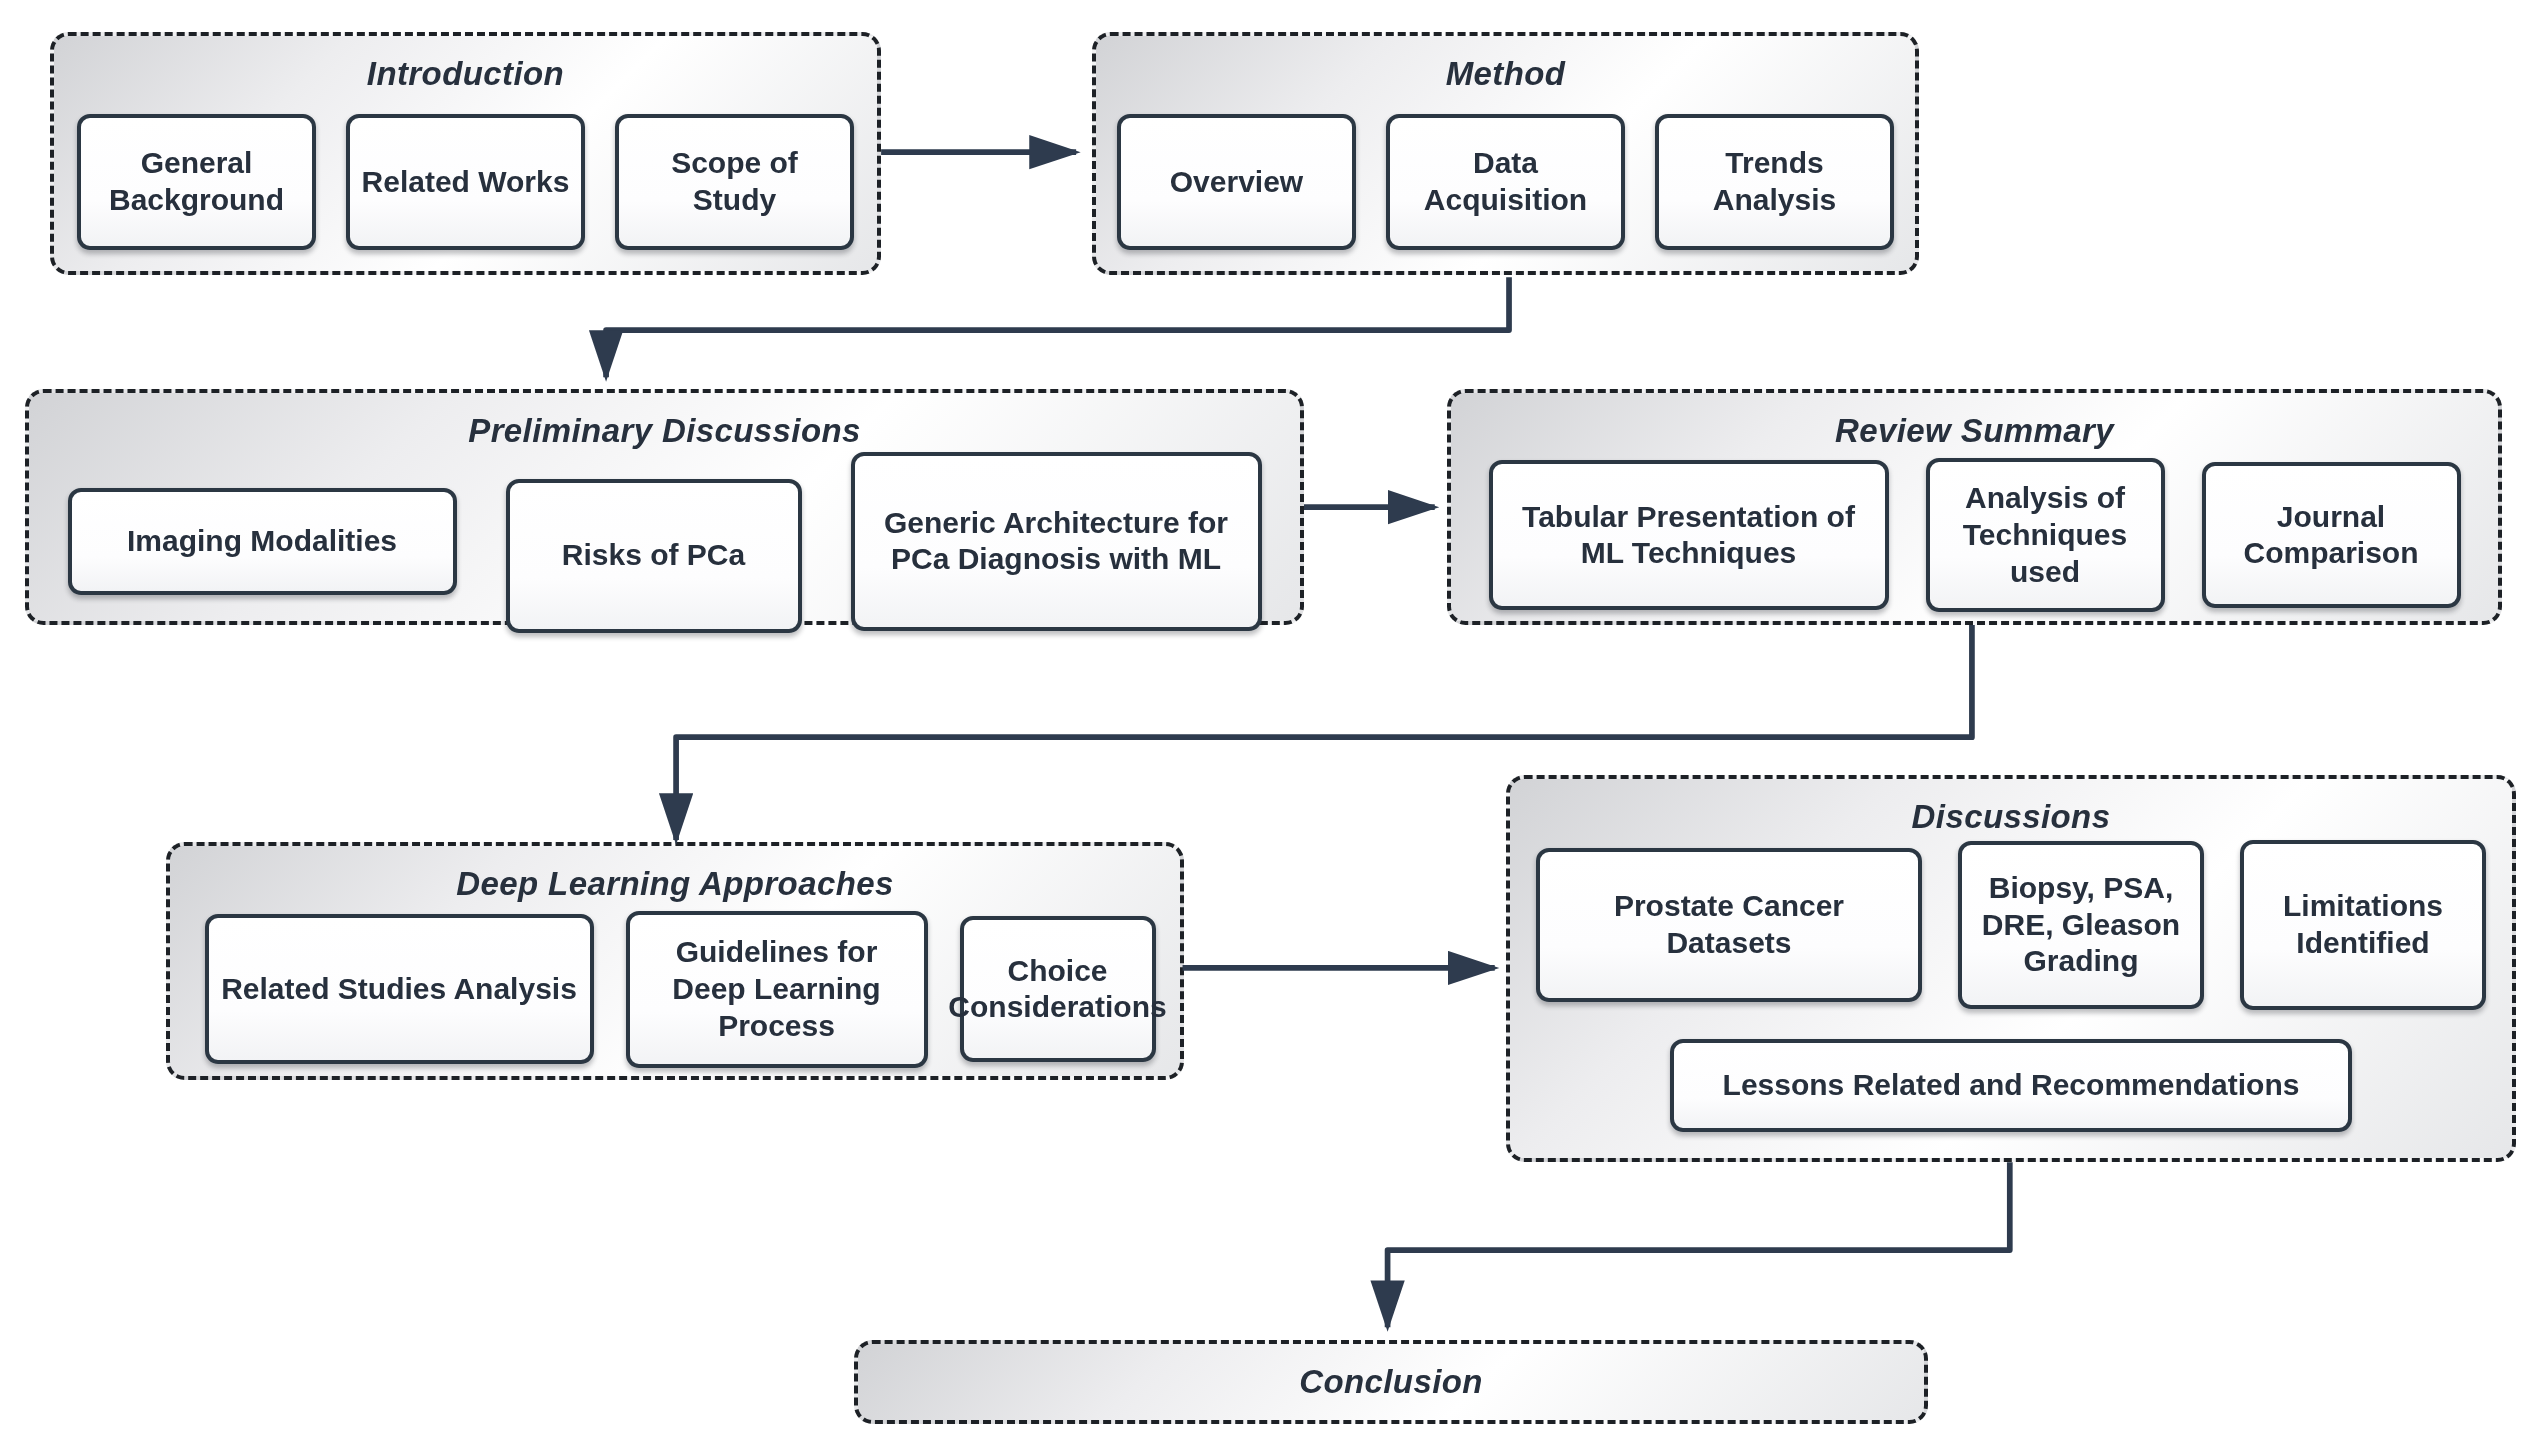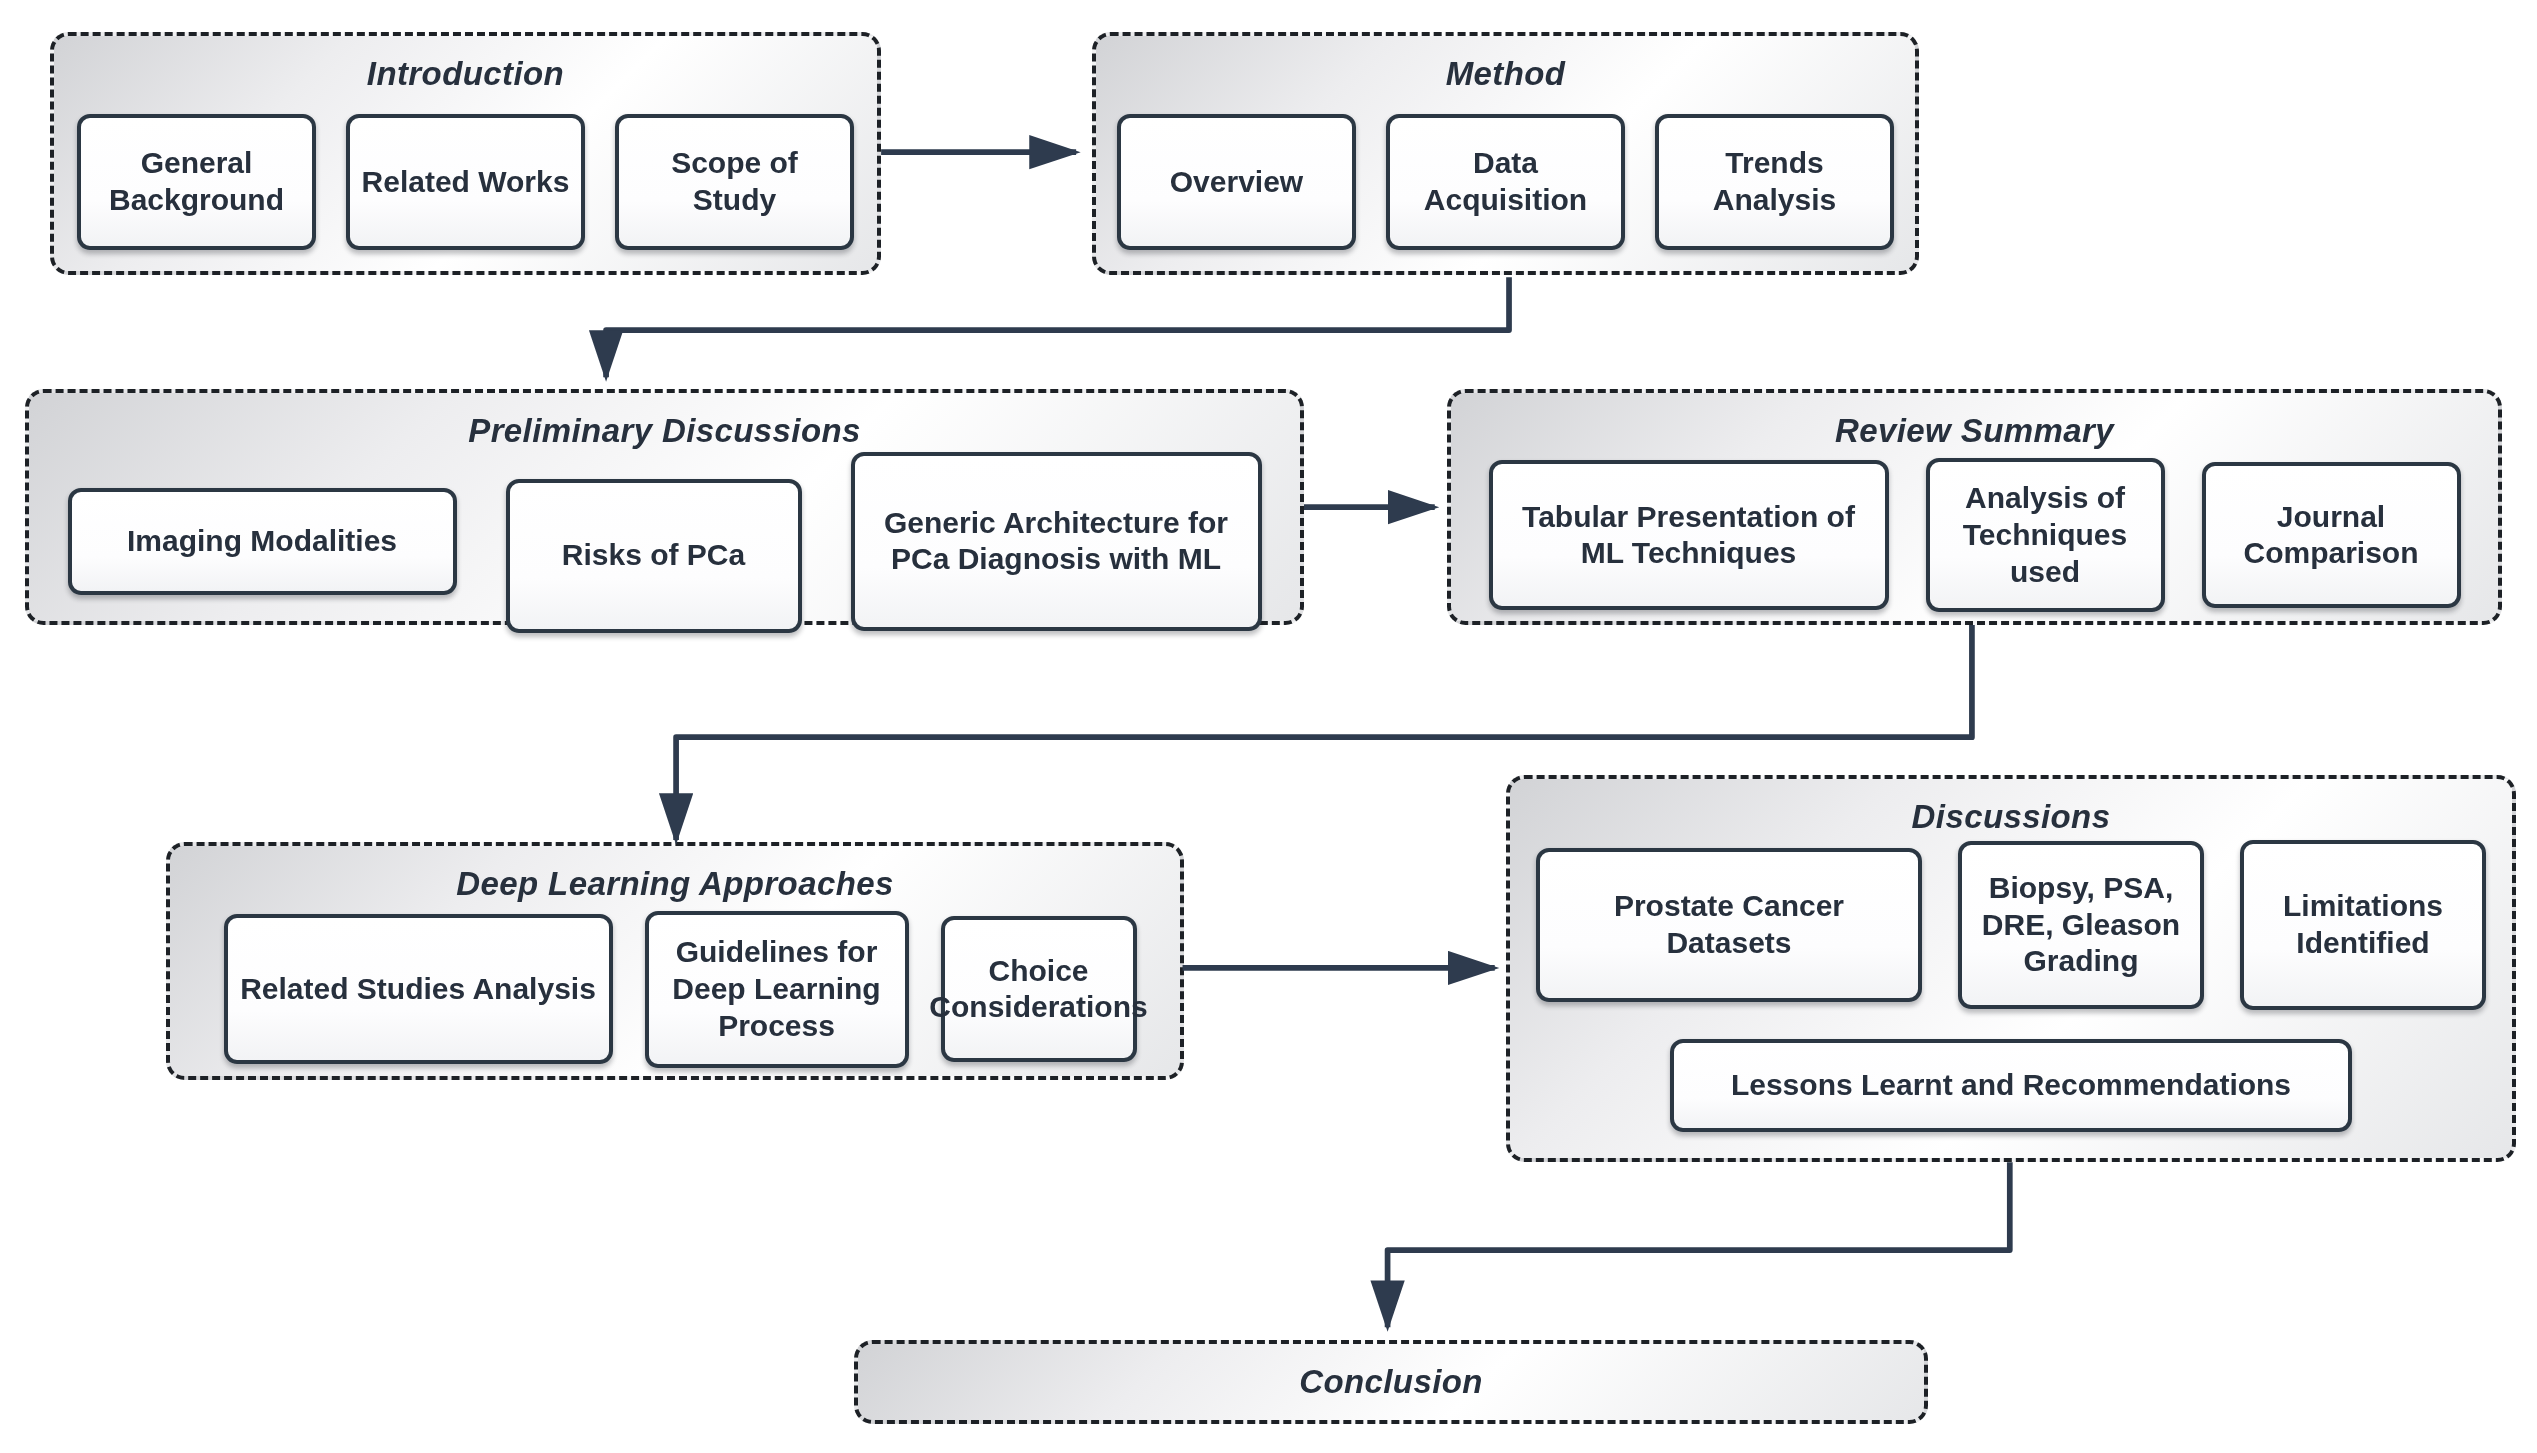--- a/index.html
+++ b/index.html
@@ -68,21 +68,21 @@
   #g-prelim .boxes{gap:49px;}
   .n-imaging {width:389px;height:107px;}
   .n-risks   {width:296px;height:154px;margin-top:29px;}
   .n-generic {width:411px;height:179px;}
   #g-review .boxes{gap:37px;}
   .n-tabular {width:400px;height:150px;}
   .n-analysis{width:239px;height:154px;}
   .n-journal {width:259px;height:146px;}
   #g-dla .boxes{gap:32px;}
   .n-related   {width:389px;height:150px;margin-left:10px;}
-  .n-guidelines{width:264px;height:157px;}
+  .n-guidelines{width:302px;height:157px;}
   .n-choice    {width:196px;height:146px;}
   #g-disc .boxes{gap:36px;margin-top:4.3px;}
   .n-prostate   {width:386px;height:154px;}
   .n-biopsy     {width:246px;height:168px;}
   .n-limitations{width:246px;height:170px;}
   .wide-row{display:flex;justify-content:center;margin:29px 0 37px 0;}
   .n-lessons{width:682px;height:93px;}
   
   .arrows{
     position:absolute;left:0;top:0;
@@ -147,21 +147,21 @@
   </div>
 
   <div class="group" id="g-disc">
     <div class="group-title">Discussions</div>
     <div class="boxes">
       <div class="node n-prostate">Prostate Cancer Datasets</div>
       <div class="node n-biopsy">Biopsy, PSA, DRE, Gleason Grading</div>
       <div class="node n-limitations">Limitations Identified</div>
     </div>
     <div class="wide-row">
-      <div class="node n-lessons">Lessons Learnt and Recommendations</div>
+      <div class="node n-lessons">Lessons Related and Recommendations</div>
     </div>
   </div>
 
   <div class="group" id="g-conc">
     <div class="group-title">Conclusion</div>
   </div>
 
   <svg class="arrows" width="2538" height="1453" viewBox="0 0 3552 2034">
     <defs>
       <marker id="ah" markerWidth="12" markerHeight="9" refX="8.2" refY="3" orient="auto" markerUnits="strokeWidth">

